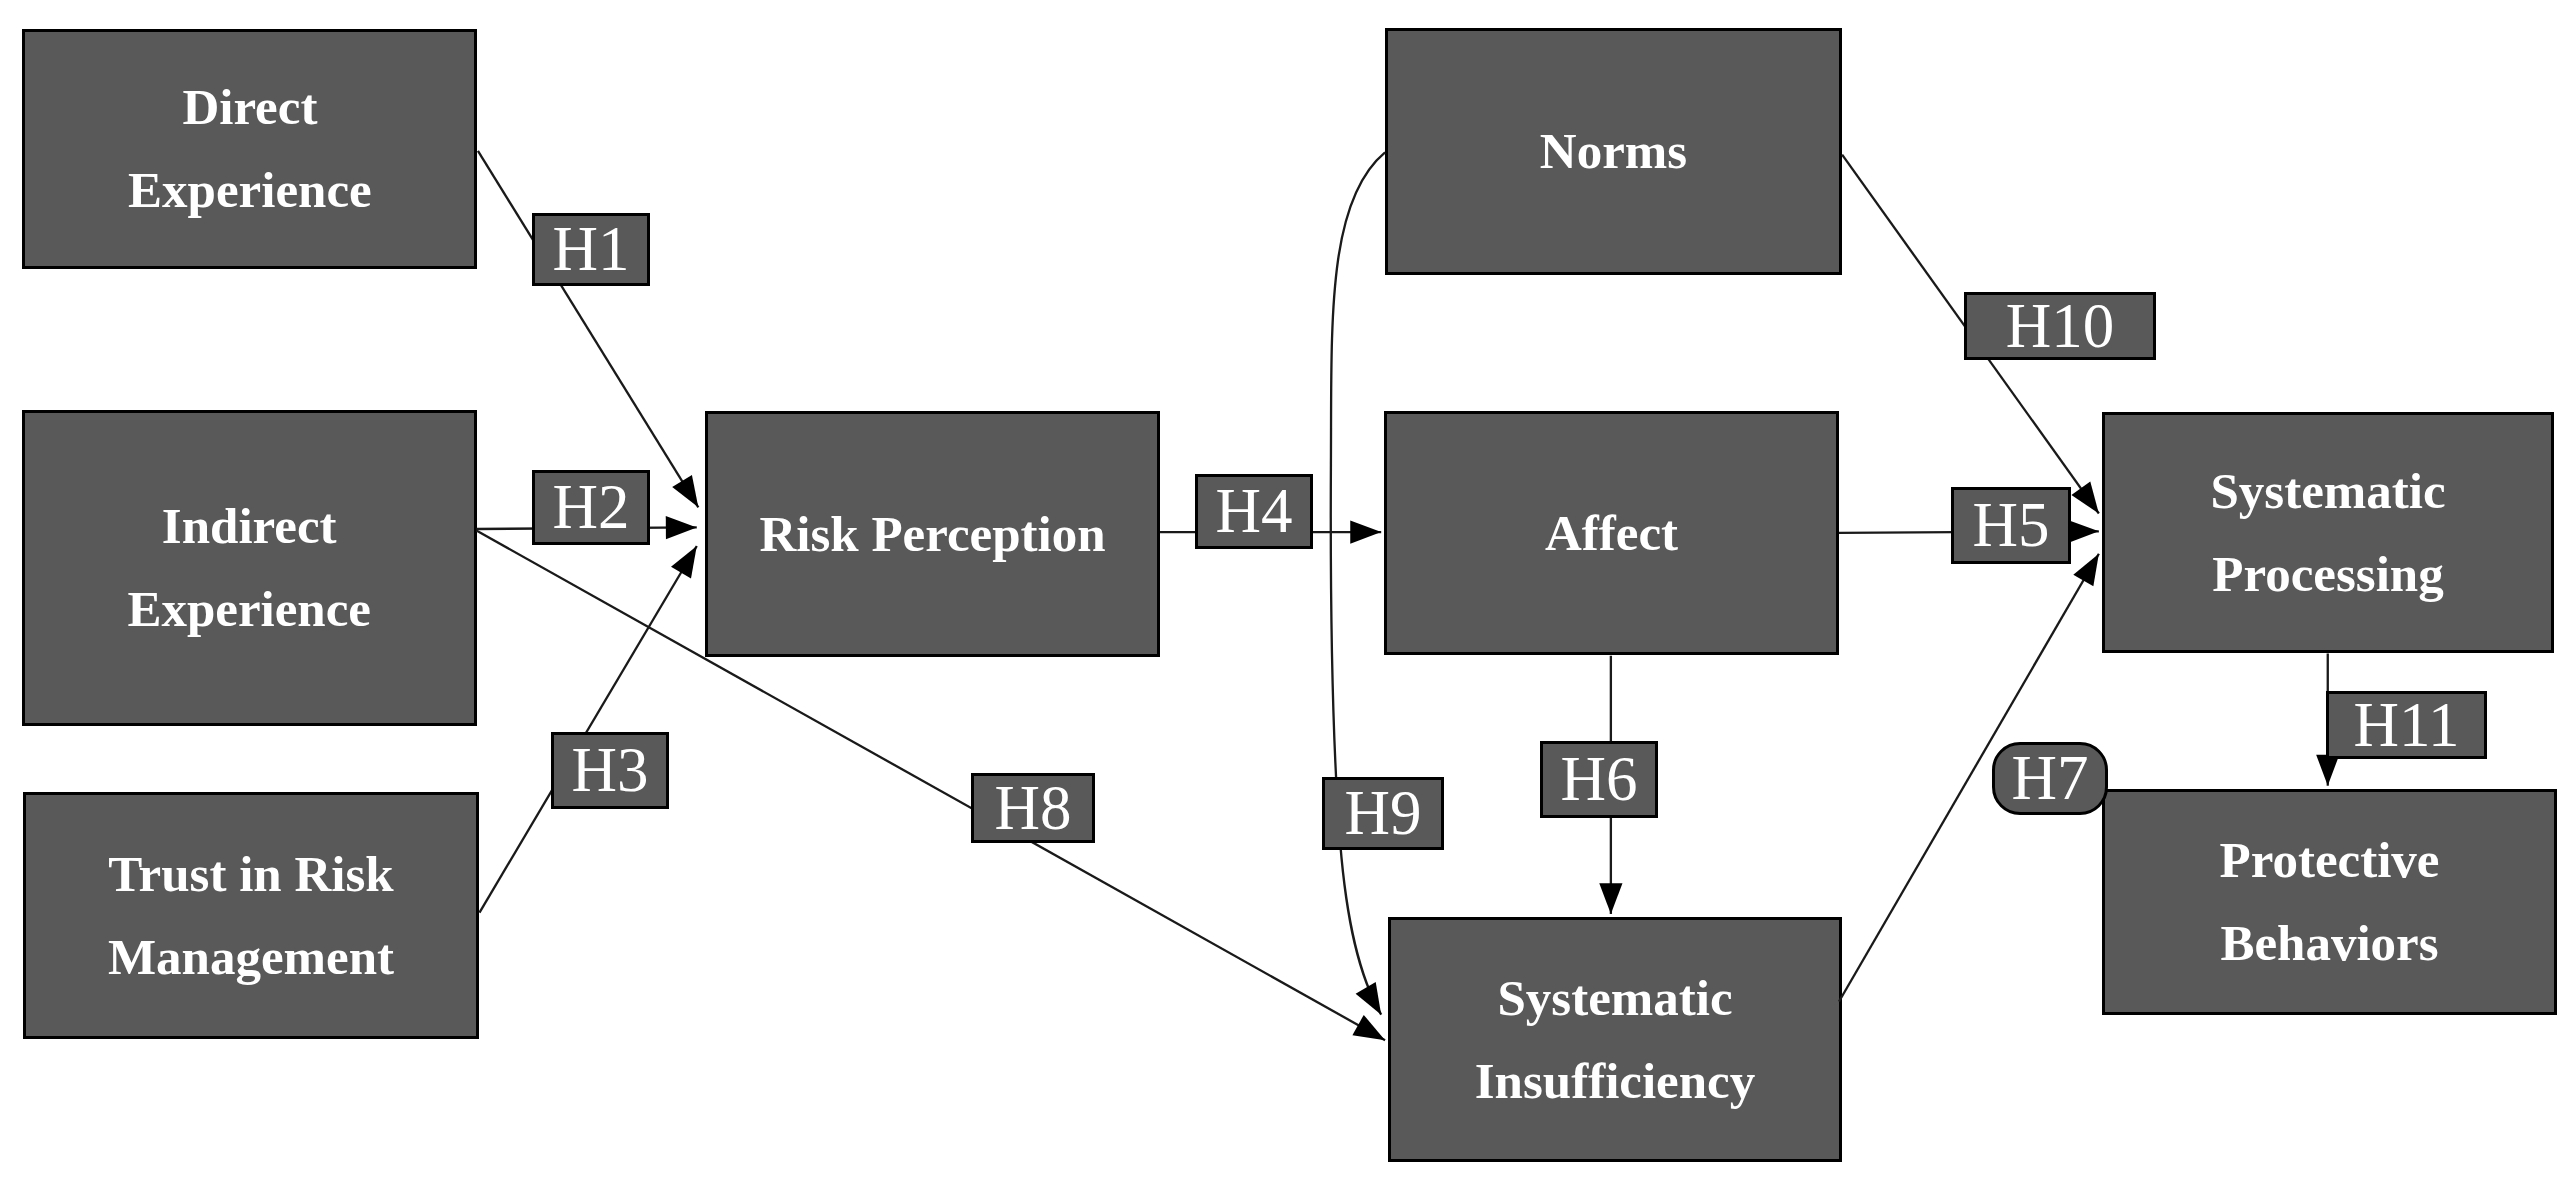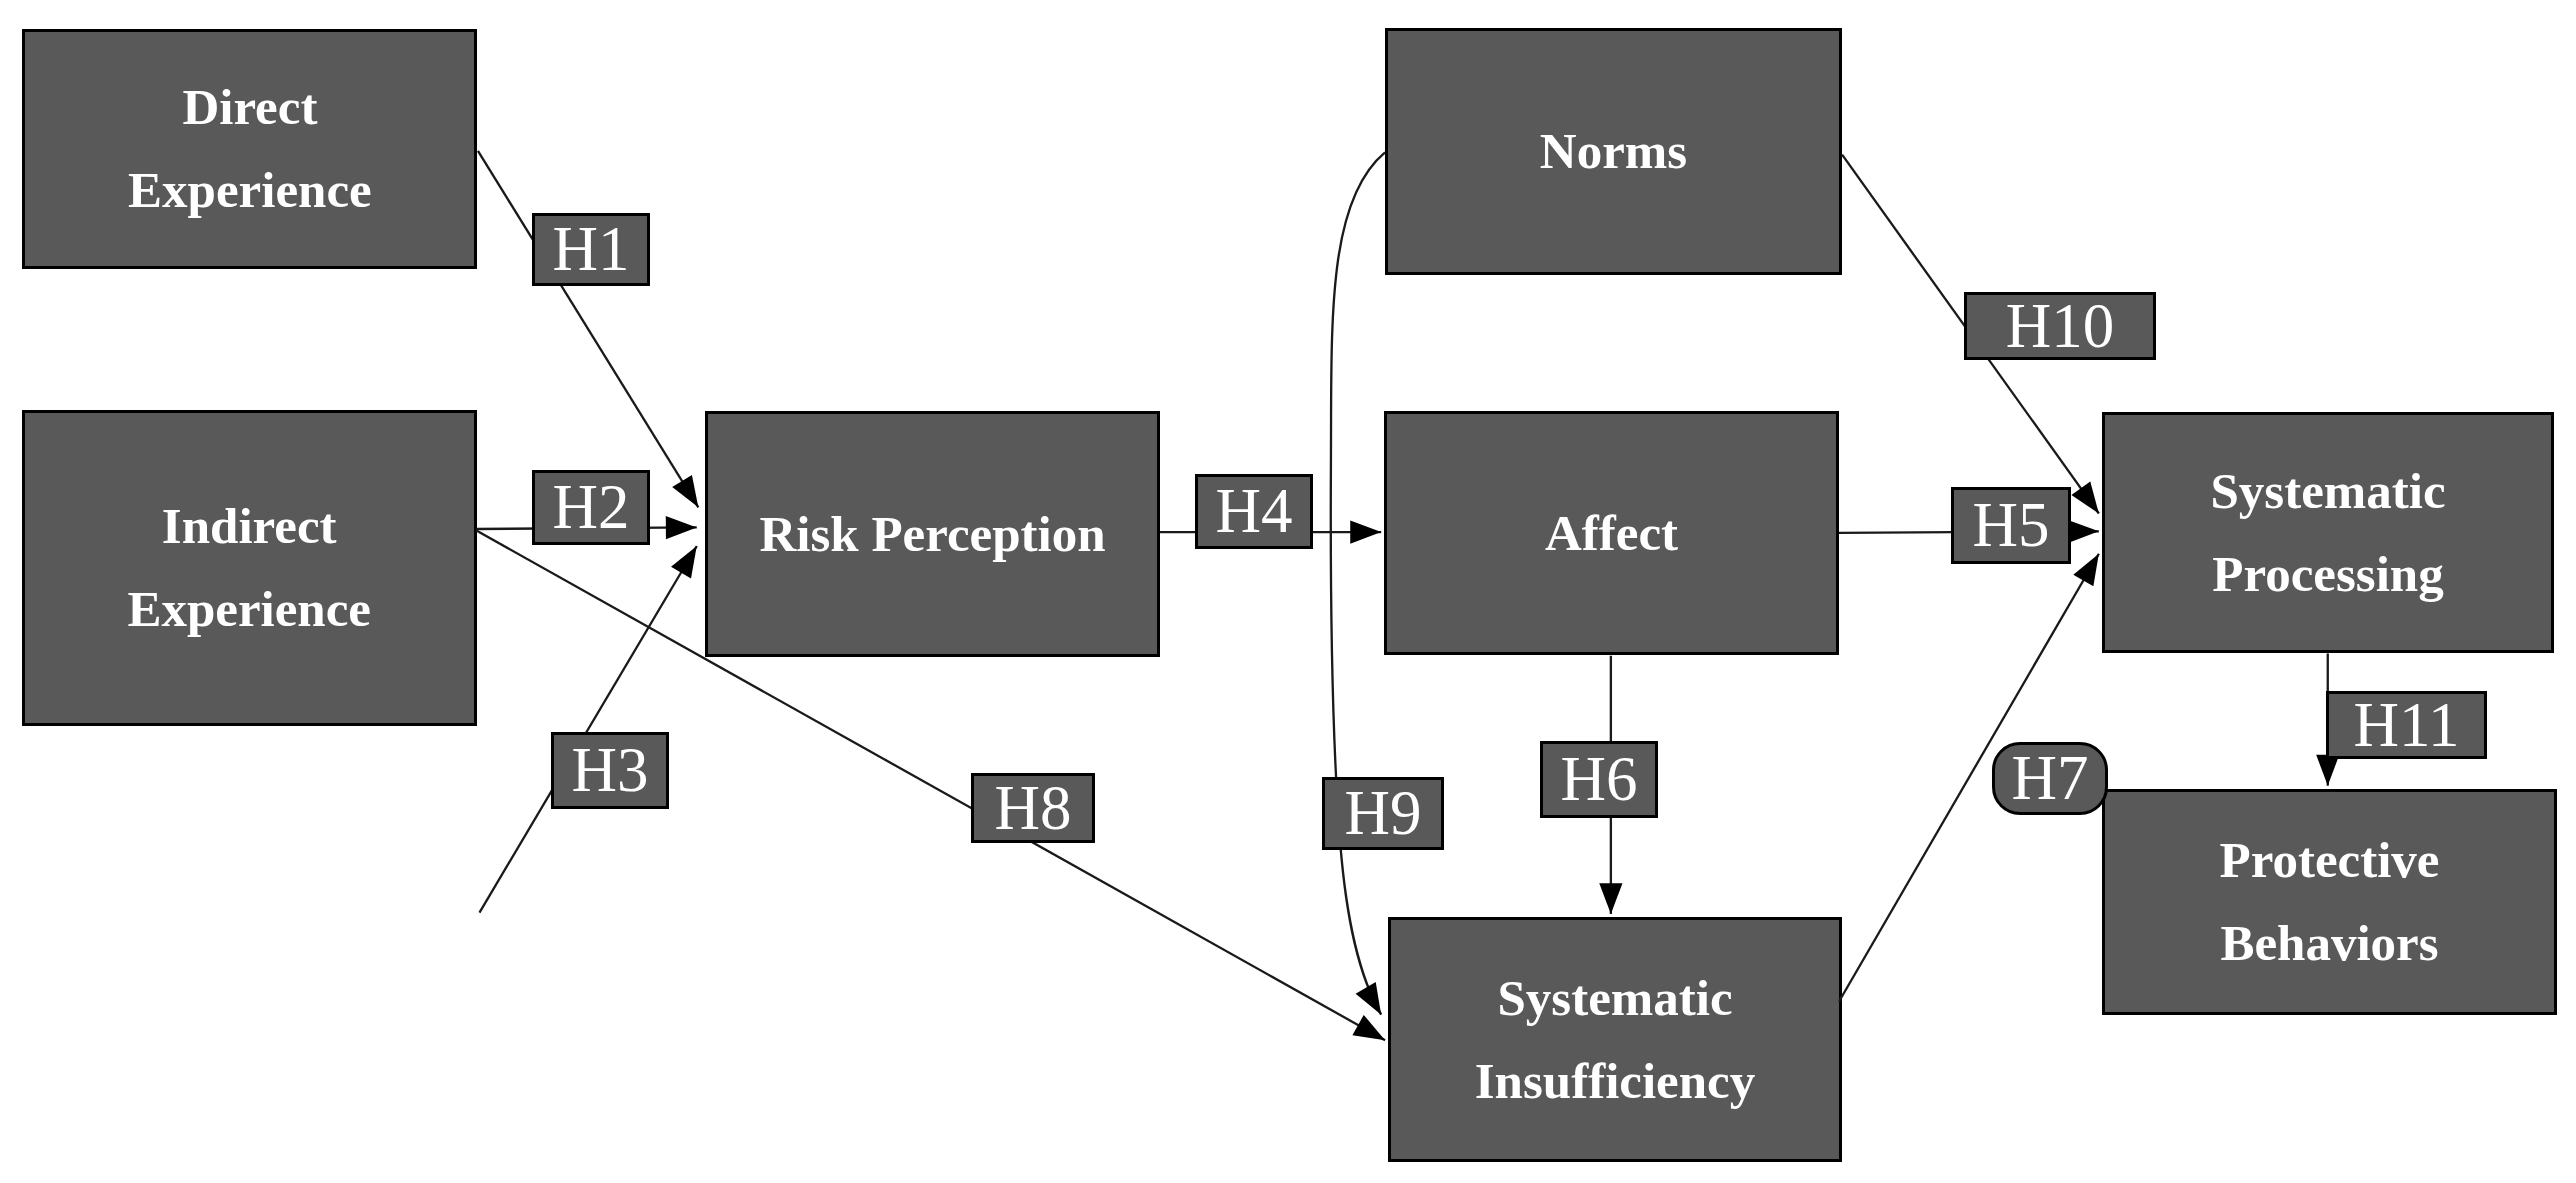--- a/index.html
+++ b/index.html
@@ -47,20 +47,22 @@
 </head>
 <body>
 
 <div id="stage">
 
   <div class="layer">
     <div class="node" style="left:22.4px;   top:29px;   width:455px; height:240px;">Direct
 Experience</div>
     <div class="node" style="left:21.7px;   top:410px;  width:455px; height:316px;">Indirect
 Experience</div>
+    <div class="node" style="left:23px;   top:792px; width:456px; height:247px;">Trust in Risk
+Management</div>
     <div class="node" style="left:705px;  top:411px;  width:455px; height:246px;">Risk Perception</div>
     <div class="node" style="left:1385px; top:28px;   width:457px; height:247px;">Norms</div>
     <div class="node" style="left:1384px; top:411px;  width:455px; height:244px;">Affect</div>
     <div class="node" style="left:1388px; top:917px; width:454px; height:245px;">Systematic
 Insufficiency</div>
     <div class="node" style="left:2102px; top:412px;  width:452px; height:241px;">Systematic
 Processing</div>
     <div class="node" style="left:2102px; top:789px; width:455px; height:226px;">Protective
 Behaviors</div>
   </div>

